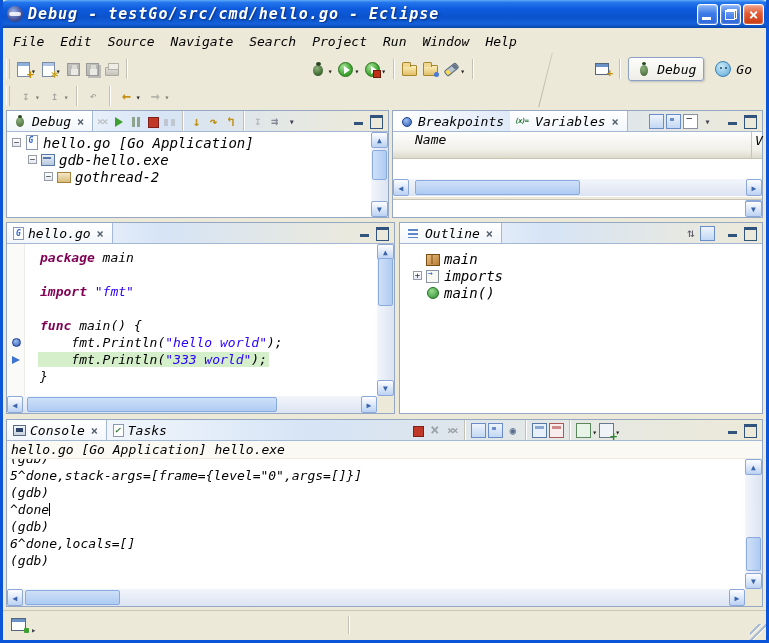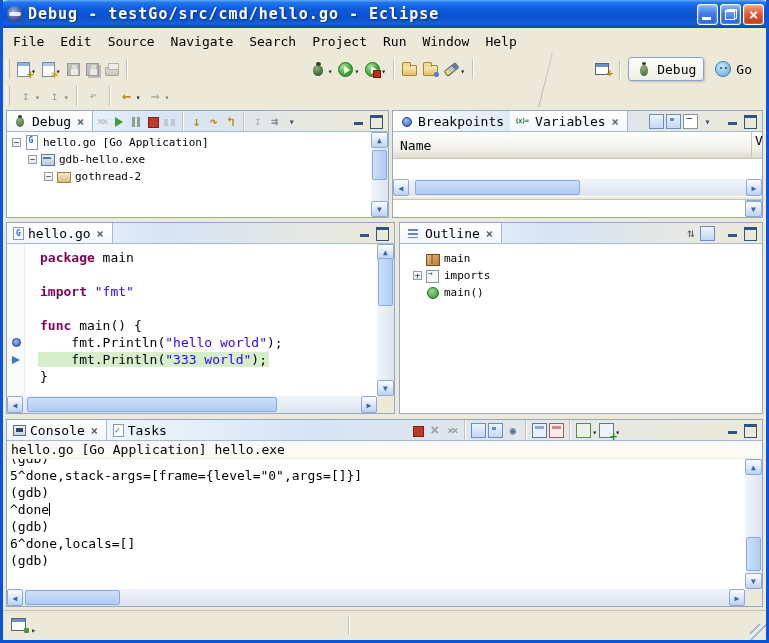--- a/index.html
+++ b/index.html
@@ -1,19 +1,19 @@
 <!DOCTYPE html>
 <html><head>
 <meta charset="utf-8">
 <style>
   *{box-sizing:border-box;}
   html,body{margin:0;padding:0;}
   body{width:769px;height:643px;font-family:"DejaVu Sans Mono","Liberation Sans",monospace;font-size:13px;color:#000;background:#fff;}
 
-  .window{position:relative;width:769px;height:643px;background:#ECE9D8;border:3px solid #0B55D8;border-top:none;overflow:hidden;}
+  .window{position:relative;width:769px;height:643px;background:#ECE9D8;border:3px solid #0B55D8;border-top:none;overflow:hidden;font-style:italic;}
 
   
   .titlebar{position:absolute;left:-3px;top:0;width:769px;height:28px;padding:0 5px 0 7px;display:flex;align-items:center;gap:5px;border-radius:8px 8px 0 0;
     background:linear-gradient(180deg,#5FA9F8 0%,#2476EC 9%,#0E5BDE 32%,#0A53CC 62%,#1561DA 85%,#0845A8 100%);}
   .app-icon{width:16px;height:16px;border-radius:50%;background:radial-gradient(circle at 40% 35%,#9FB4E8 0%,#47589E 55%,#1E2A66 100%);position:relative;flex:none;}
   .app-icon::before{content:"";position:absolute;left:2px;top:6px;width:12px;height:4px;background:rgba(255,255,255,.85);border-radius:2px;}
   .title-text{flex:1;color:#fff;font-weight:bold;font-size:15px;letter-spacing:1px;text-shadow:1px 1px 2px rgba(10,40,110,.9);white-space:nowrap;overflow:hidden;}
   .wbtns{display:flex;gap:2px;flex:none;}
   .wbtn{width:21px;height:21px;border-radius:3px;border:1px solid #fff;position:relative;background:linear-gradient(180deg,#8DB7F4,#3D7BE8 45%,#2E66D8);box-shadow:inset 0 0 2px rgba(255,255,255,.7);}
   .wbtn.min i{position:absolute;left:4px;bottom:4px;width:9px;height:3px;background:#fff;}
@@ -146,21 +146,21 @@
   .tic-console::before{content:"";position:absolute;left:2px;top:2px;right:2px;height:4px;background:#2E4468;}
   .tic-tasks{width:11px;height:13px;background:#fff;border:1px solid #8A98B0;}
   .tic-tasks::before{content:"✓";position:absolute;left:1px;top:0;font-size:9px;color:#2E7D32;font-weight:bold;}
 
   
   .tree{position:absolute;left:1px;top:2px;right:17px;bottom:1px;overflow:hidden;}
   .tree-row{height:17px;display:flex;align-items:center;white-space:nowrap;}
   .exp{width:9px;height:9px;flex:none;border:1px solid #969CA8;background:linear-gradient(#FFF,#E4E8F0);font-size:9px;line-height:7px;text-align:center;color:#333;margin-right:3px;}
   .expspace{width:12px;flex:none;}
   .tri{width:15px;height:15px;flex:none;margin-right:4px;position:relative;display:inline-block;}
-  .trlbl{font-size:11px;}
+  .trlbl{font-size:14px;}
   .tri-go-app::before{content:"";position:absolute;left:2px;top:0;width:10px;height:13px;background:#fff;border:1px solid #8A98B0;}
   .tri-go-app::after{content:"G";position:absolute;left:2px;top:1px;width:10px;text-align:center;font-size:8px;font-weight:bold;color:#2E62C8;}
   .tri-process::before{content:"";position:absolute;left:1px;top:2px;width:12px;height:10px;background:linear-gradient(#EAF0F8,#B8C8DE);border:1px solid #5878A8;}
   .tri-process::after{content:"";position:absolute;left:3px;top:5px;width:8px;height:2px;background:#5878A8;}
   .tri-thread::before{content:"";position:absolute;left:1px;top:3px;width:12px;height:9px;background:linear-gradient(#F4E8C8,#D8BC7A);border:1px solid #A8823A;}
   .tri-package::before{content:"";position:absolute;left:1px;top:3px;width:12px;height:10px;background:linear-gradient(135deg,#E8BE82,#B87C34);border:1px solid #7A4E12;}
   .tri-package::after{content:"";position:absolute;left:6px;top:3px;width:2px;height:10px;background:#7A4E12;opacity:.5;}
   .tri-imports::before{content:"";position:absolute;left:1px;top:2px;width:11px;height:11px;background:#F8F8F4;border:1px solid #8A92A0;}
   .tri-imports::after{content:"→";position:absolute;left:3px;top:1px;font-size:8px;color:#3A6AB8;font-weight:bold;}
   .tri-method::before{content:"";position:absolute;left:2px;top:2px;width:10px;height:10px;border-radius:50%;background:radial-gradient(circle at 38% 30%,#96DC8E,#2E8E2E);border:1px solid #1E6E22;}
@@ -174,21 +174,21 @@
   .sb-btn.up{top:0;right:0;}.sb-btn.up::before{content:"▲";}
   .sb-btn.down{bottom:0;right:0;}.sb-btn.down::before{content:"▼";}
   .sb-btn.left{left:0;top:0;width:16px;height:17px;}.sb-btn.left::before{content:"◀";top:4px;}
   .sb-btn.right{right:0;top:0;width:16px;height:17px;}.sb-btn.right::before{content:"▶";top:4px;}
   .sb-thumb{position:absolute;left:1px;width:15px;background:linear-gradient(90deg,#CFE0F8,#AECBF2);border:1px solid #88AADE;border-radius:2px;}
   .sb-thumb.h{top:1px;height:15px;background:linear-gradient(180deg,#CFE0F8,#AECBF2);}
   .sb-corner{position:absolute;right:0;bottom:0;width:17px;height:17px;background:#ECE9D8;}
 
   
   .vars-body{display:flex;flex-direction:column;}
-  .col-hdr{flex:none;height:27px;background:linear-gradient(180deg,#FEFEFD,#F0EFE8 70%,#DCDACB);border-bottom:1px solid #C6C4B4;display:flex;align-items:center;padding-left:7px;position:relative;font-size:13px;}
+  .col-hdr{flex:none;height:27px;background:linear-gradient(180deg,#FEFEFD,#F0EFE8 70%,#DCDACB);border-bottom:1px solid #C6C4B4;display:flex;align-items:flex-start;padding-left:22px;position:relative;font-size:13px;}
   .col-hdr .col2{position:absolute;right:-3px;top:0;bottom:0;width:14px;border-left:1px solid #C6C4B4;padding:1px 0 0 3px;overflow:hidden;}
   .vars-tree{flex:none;height:20px;background:#fff;}
   .vars-sash{flex:none;height:4px;background:#ECE9D8;border-top:1px solid #FFF;border-bottom:1px solid #C8C4B8;}
   .vars-detail{flex:1;background:#fff;position:relative;}
 
   
   .ruler{position:absolute;left:0;top:0;width:18px;bottom:17px;background:#FAFAF8;border-right:1px solid #ECECE8;}
   .editor-code{position:absolute;left:0;top:0;right:17px;bottom:17px;overflow:hidden;padding-top:5px;}
   .code-line{height:17px;display:flex;align-items:center;}
   .gutter{width:18px;flex:none;display:flex;align-items:center;justify-content:center;}

